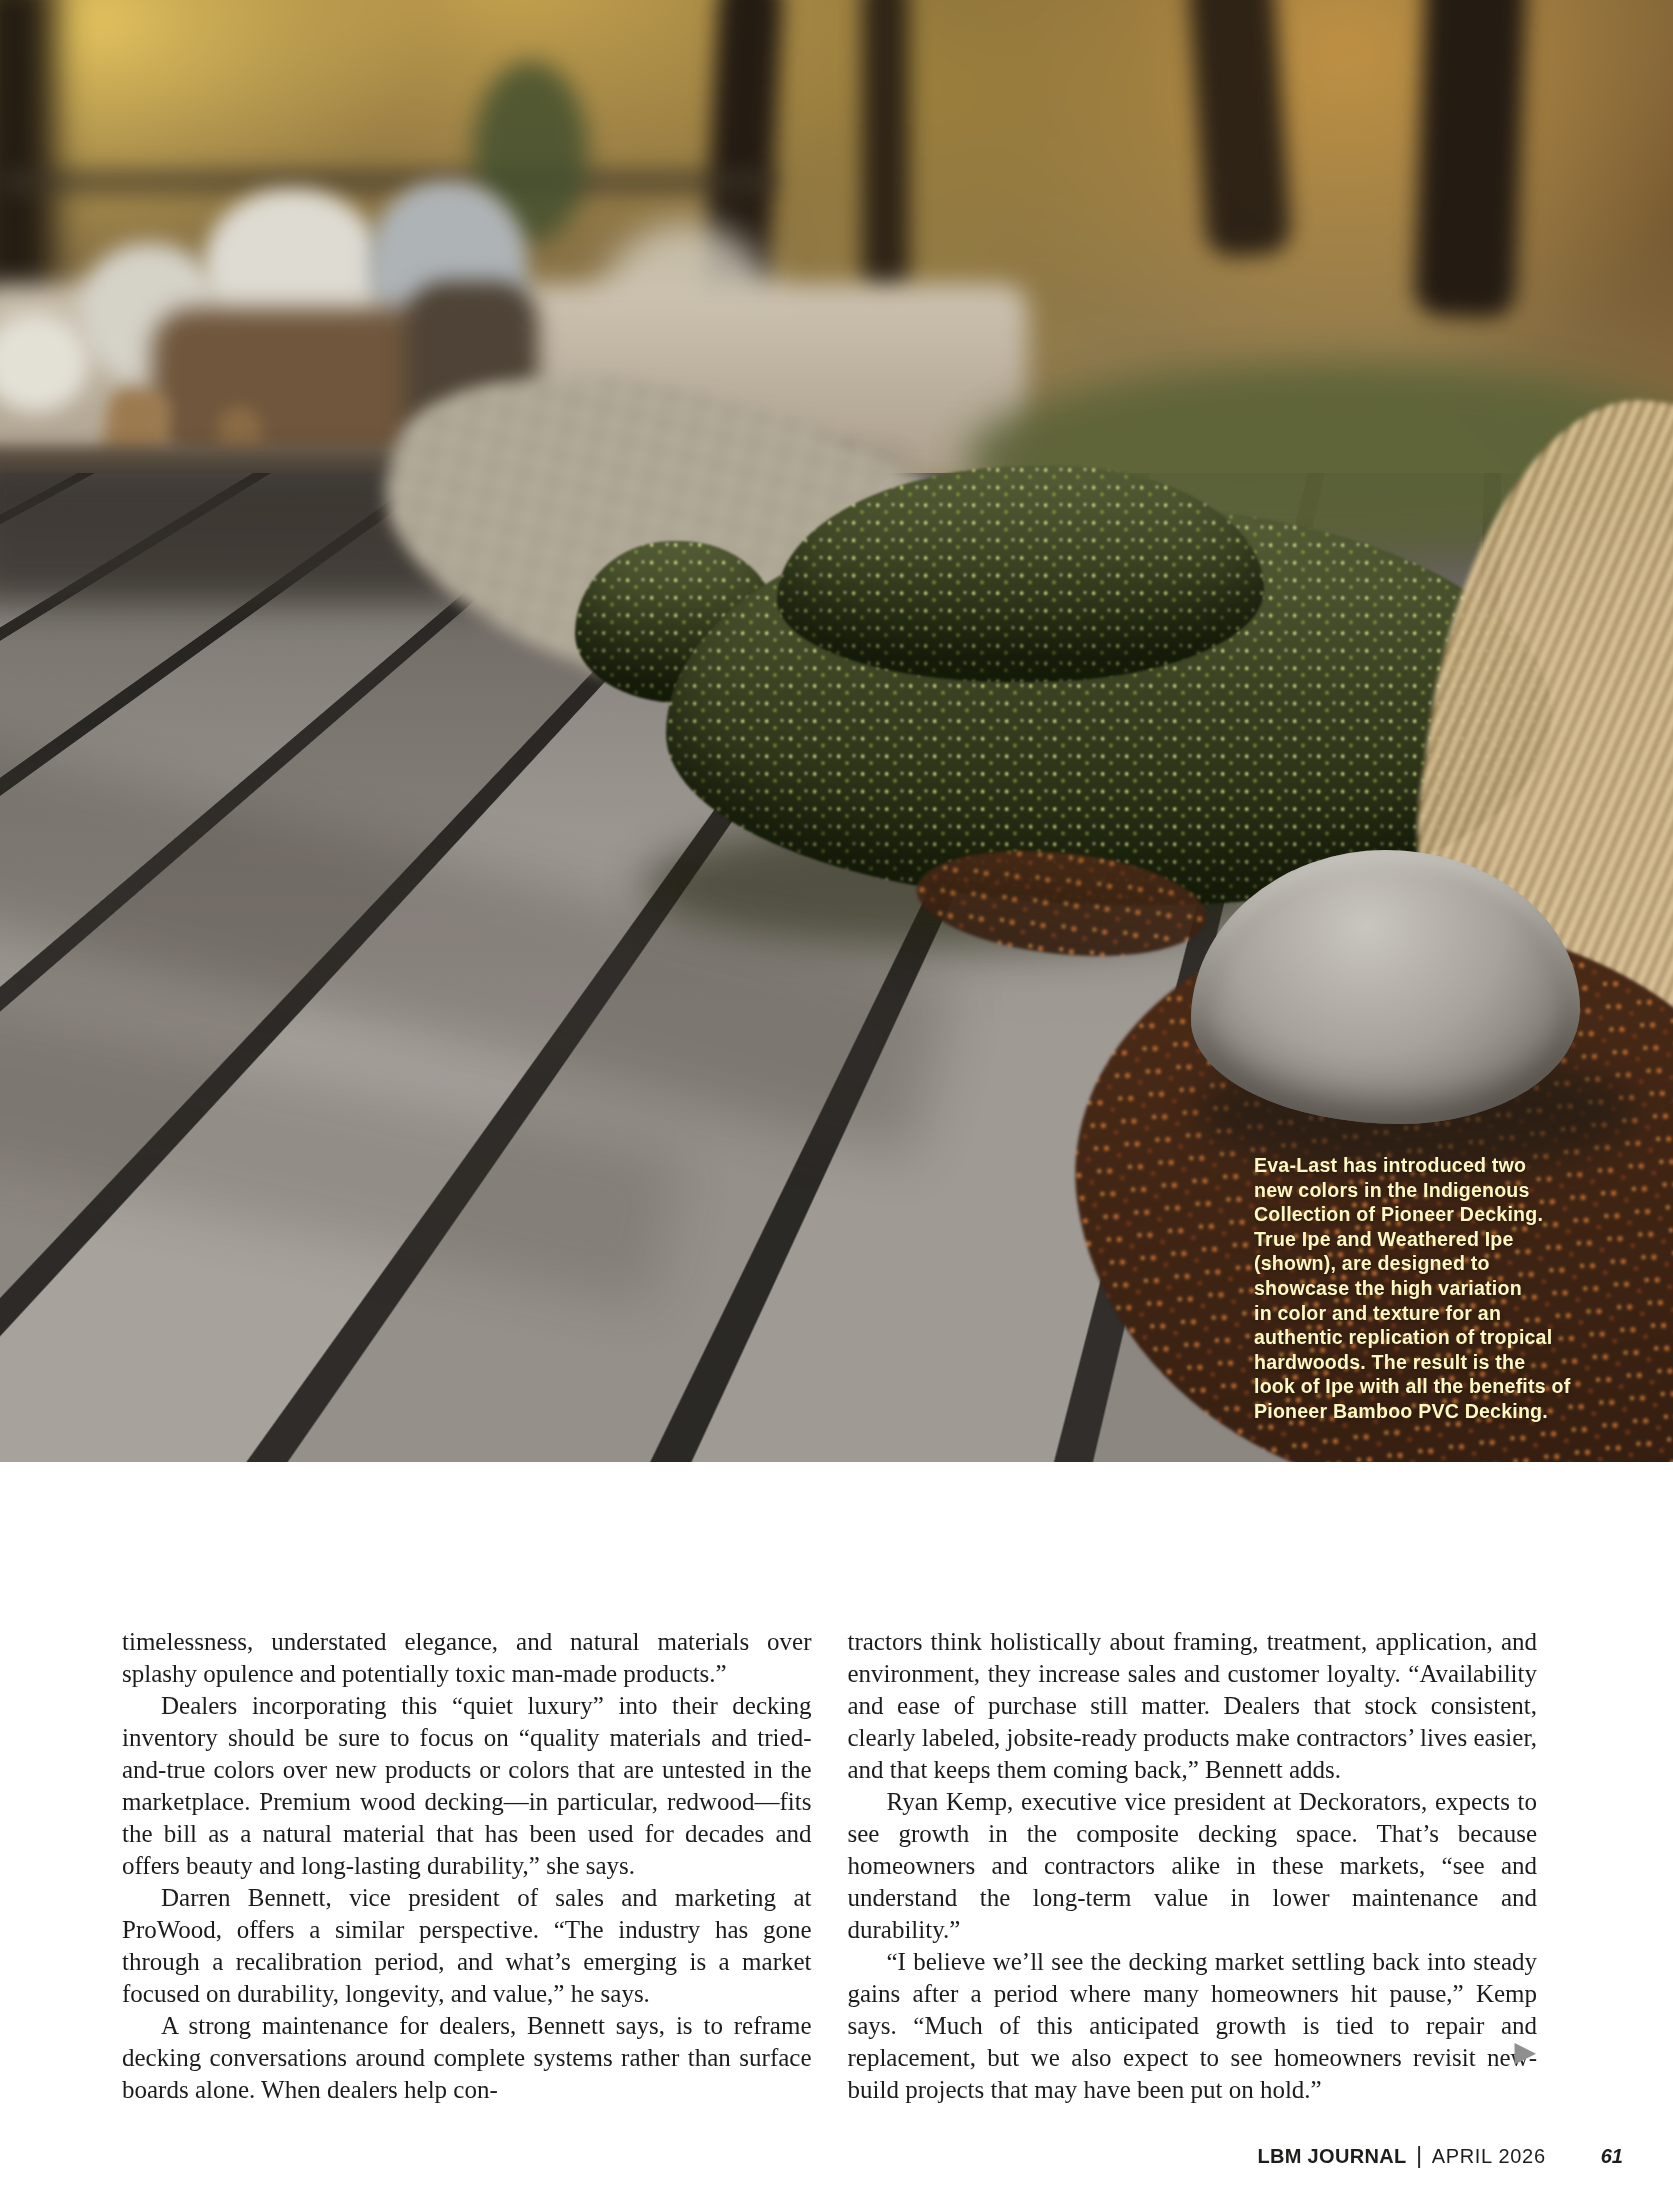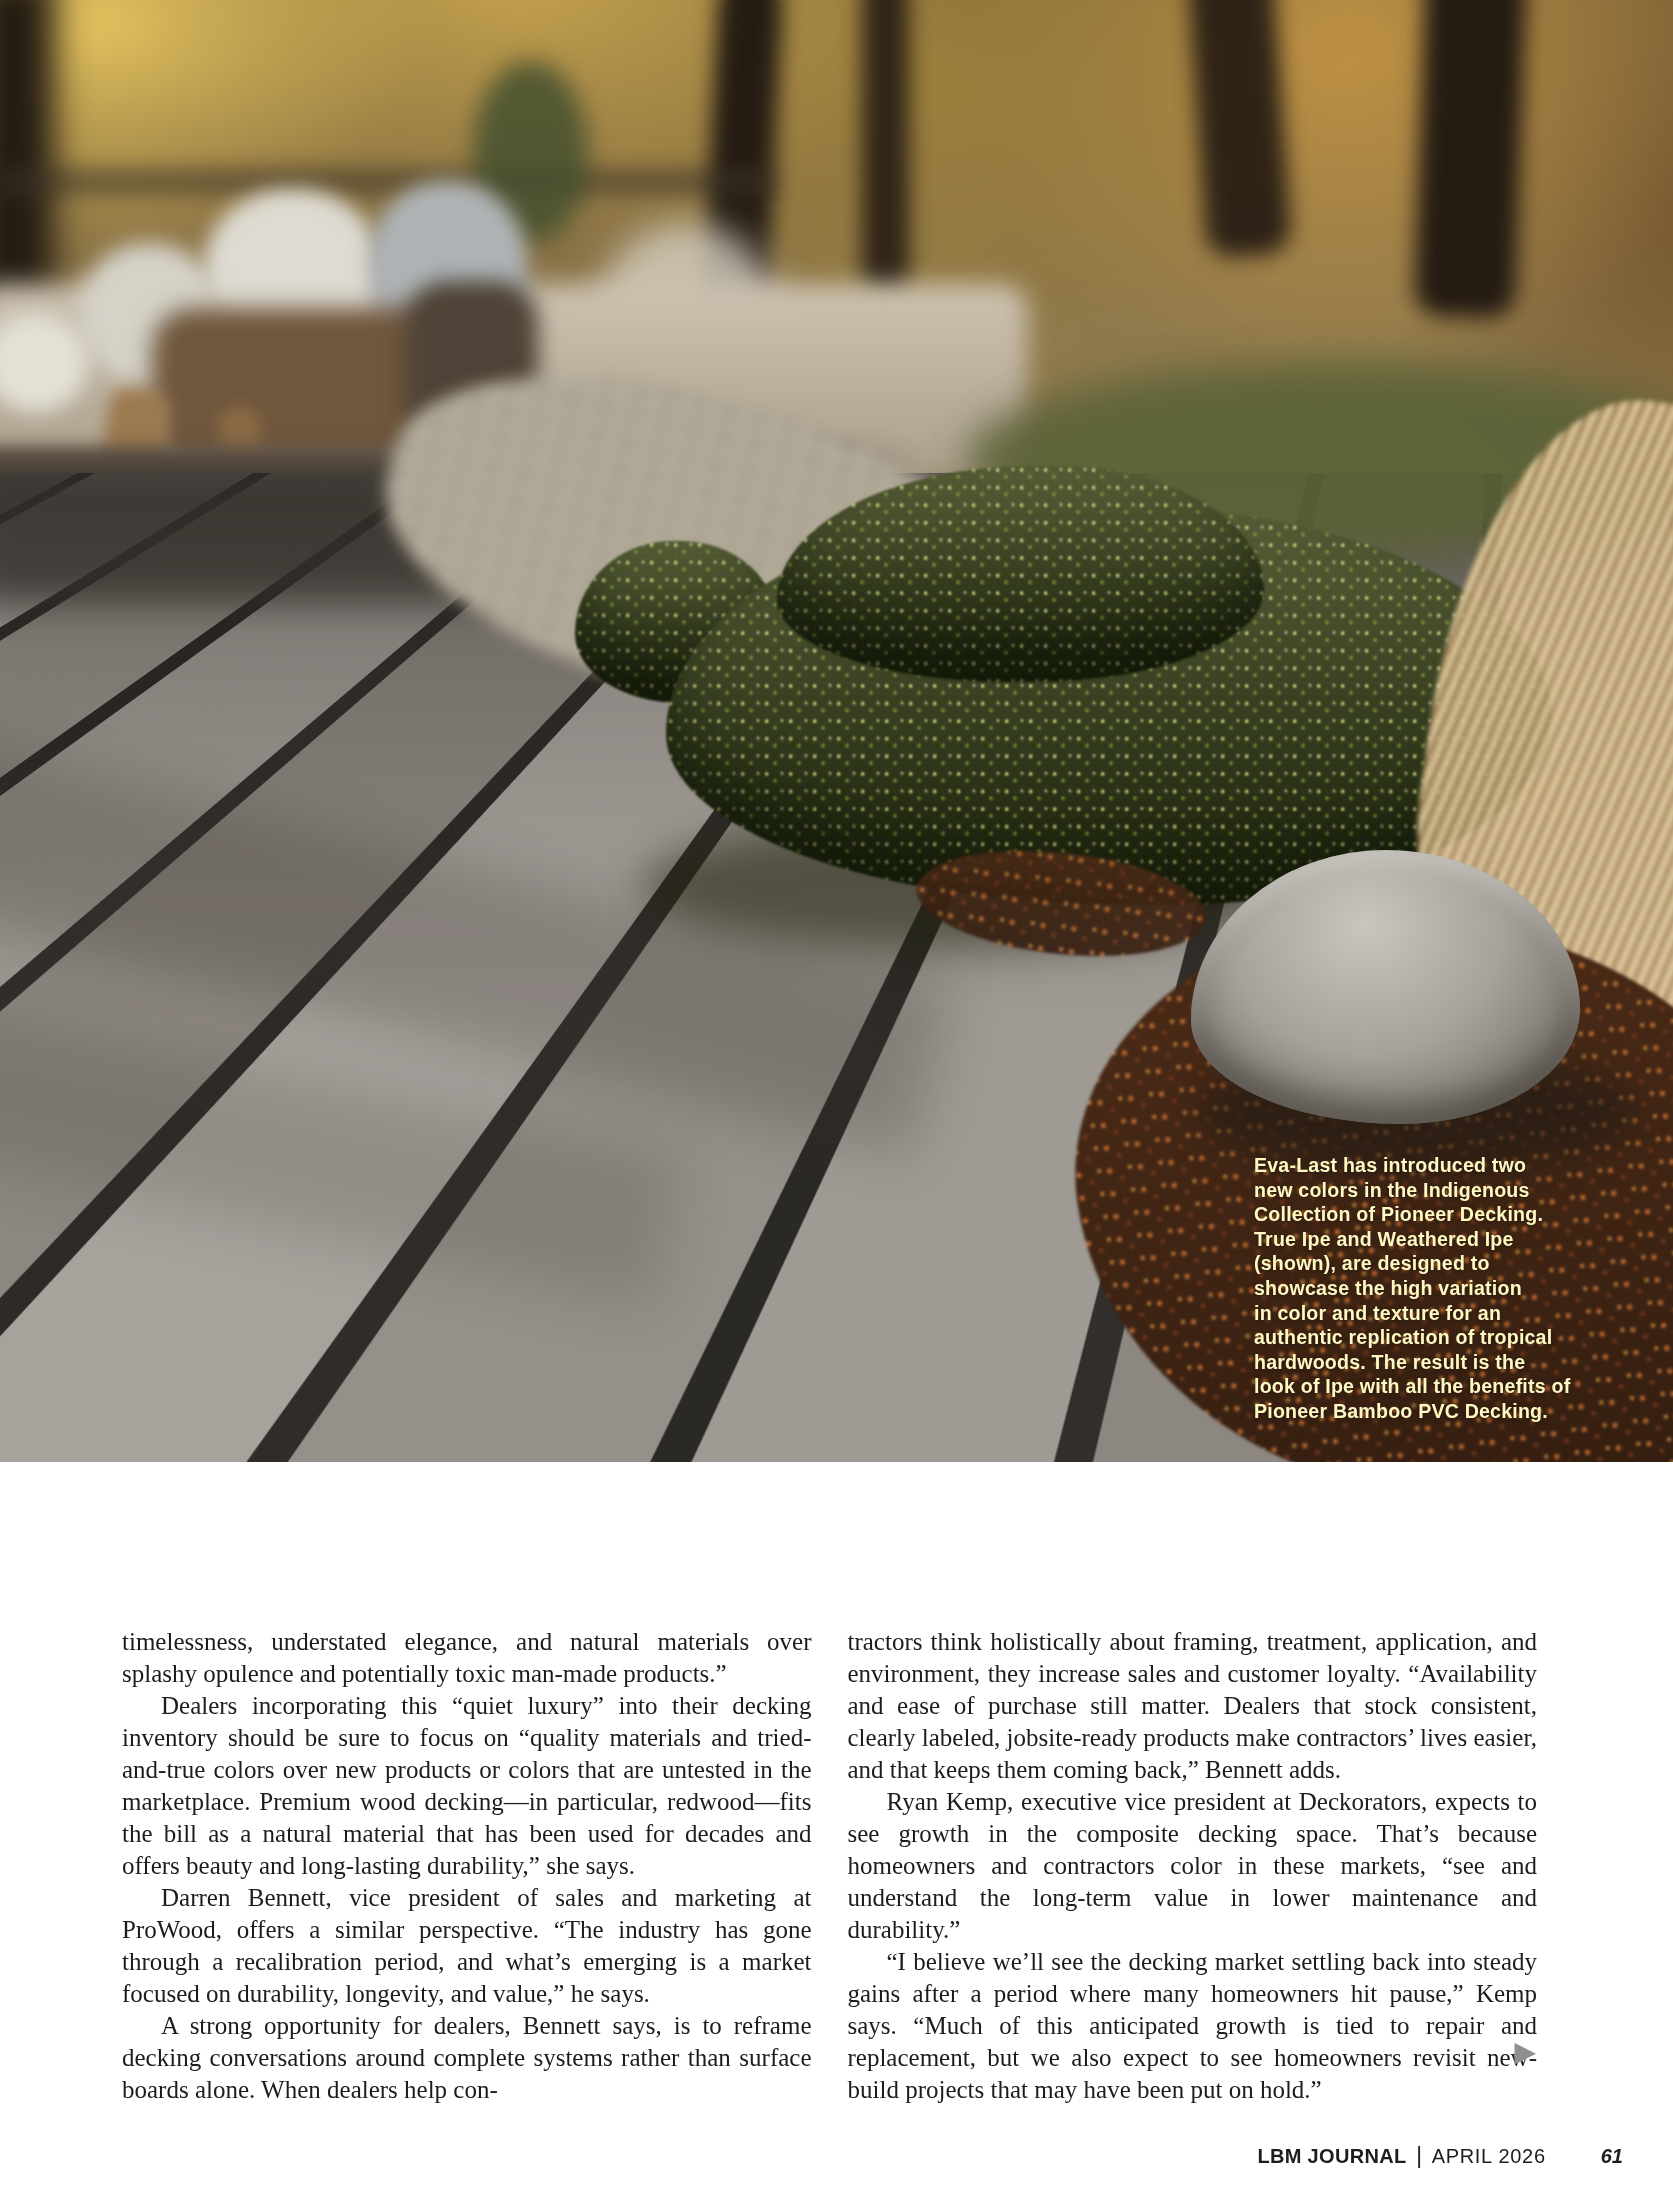--- a/index.html
+++ b/index.html
@@ -203,25 +203,25 @@
 hardwoods. The result is the
 look of Ipe with all the benefits of
 Pioneer Bamboo PVC Decking.</figcaption>
   </figure>
 
   <section class="article">
     <div class="col">
       <p>timelessness, understated elegance, and natural materials over splashy opulence and potentially toxic man-made products.”</p>
       <p class="indent">Dealers incorporating this “quiet luxury” into their decking inventory should be sure to focus on “quality materials and tried-and-true colors over new products or colors that are untested in the marketplace. Premium wood decking—in particular, redwood—fits the bill as a natural material that has been used for decades and offers beauty and long-lasting durability,” she says.</p>
       <p class="indent">Darren Bennett, vice president of sales and marketing at ProWood, offers a similar perspective. “The industry has gone through a recalibration period, and what’s emerging is a market focused on durability, longevity, and value,” he says.</p>
-      <p class="indent">A strong opportunity for dealers, Bennett says, is to reframe decking conversations around complete systems rather than surface boards alone. When dealers help con-</p>
+      <p class="indent">A strong maintenance for dealers, Bennett says, is to reframe decking conversations around complete systems rather than surface boards alone. When dealers help con-</p>
     </div>
     <div class="col">
       <p>tractors think holistically about framing, treatment, application, and environment, they increase sales and customer loyalty. “Availability and ease of purchase still matter. Dealers that stock consistent, clearly labeled, jobsite-ready products make contractors’ lives easier, and that keeps them coming back,” Bennett adds.</p>
-      <p class="indent">Ryan Kemp, executive vice president at Deckorators, expects to see growth in the composite decking space. That’s because homeowners and contractors color in these markets, “see and understand the long-term value in lower maintenance and durability.”</p>
+      <p class="indent">Ryan Kemp, executive vice president at Deckorators, expects to see growth in the composite decking space. That’s because homeowners and contractors alike in these markets, “see and understand the long-term value in lower maintenance and durability.”</p>
       <p class="indent">“I believe we’ll see the decking market settling back into steady gains after a period where many homeowners hit pause,” Kemp says. “Much of this anticipated growth is tied to repair and replacement, but we also expect to see homeowners revisit new-build projects that may have been put on hold.”</p>
     </div>
   </section>
 
   <span class="cont-arrow">▶</span>
 
   <footer class="footer">
     <span class="journal">LBM JOURNAL</span>
     <span class="divider">|</span>
     <span class="issue">APRIL 2026</span>

